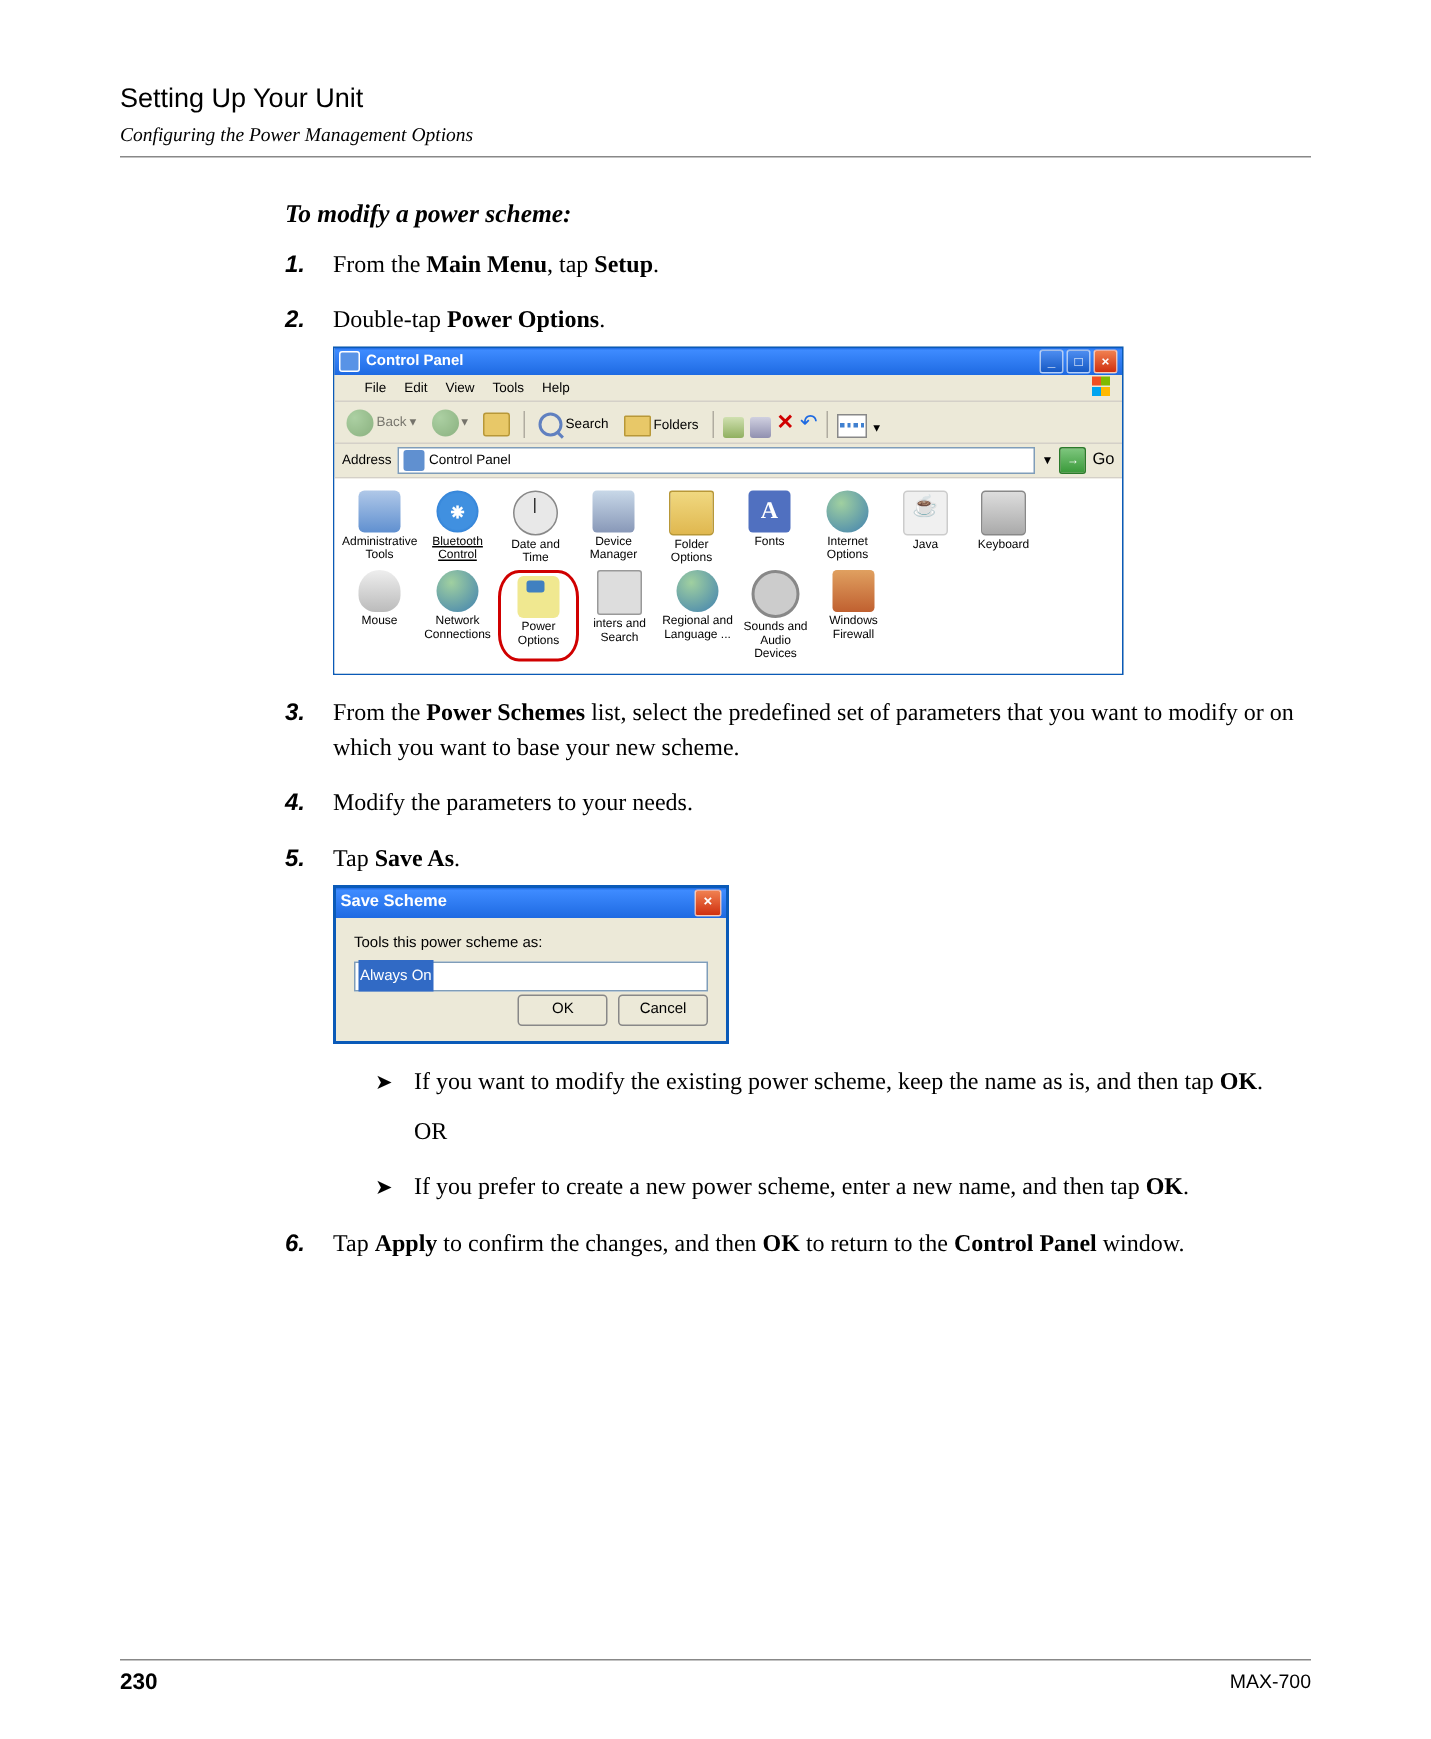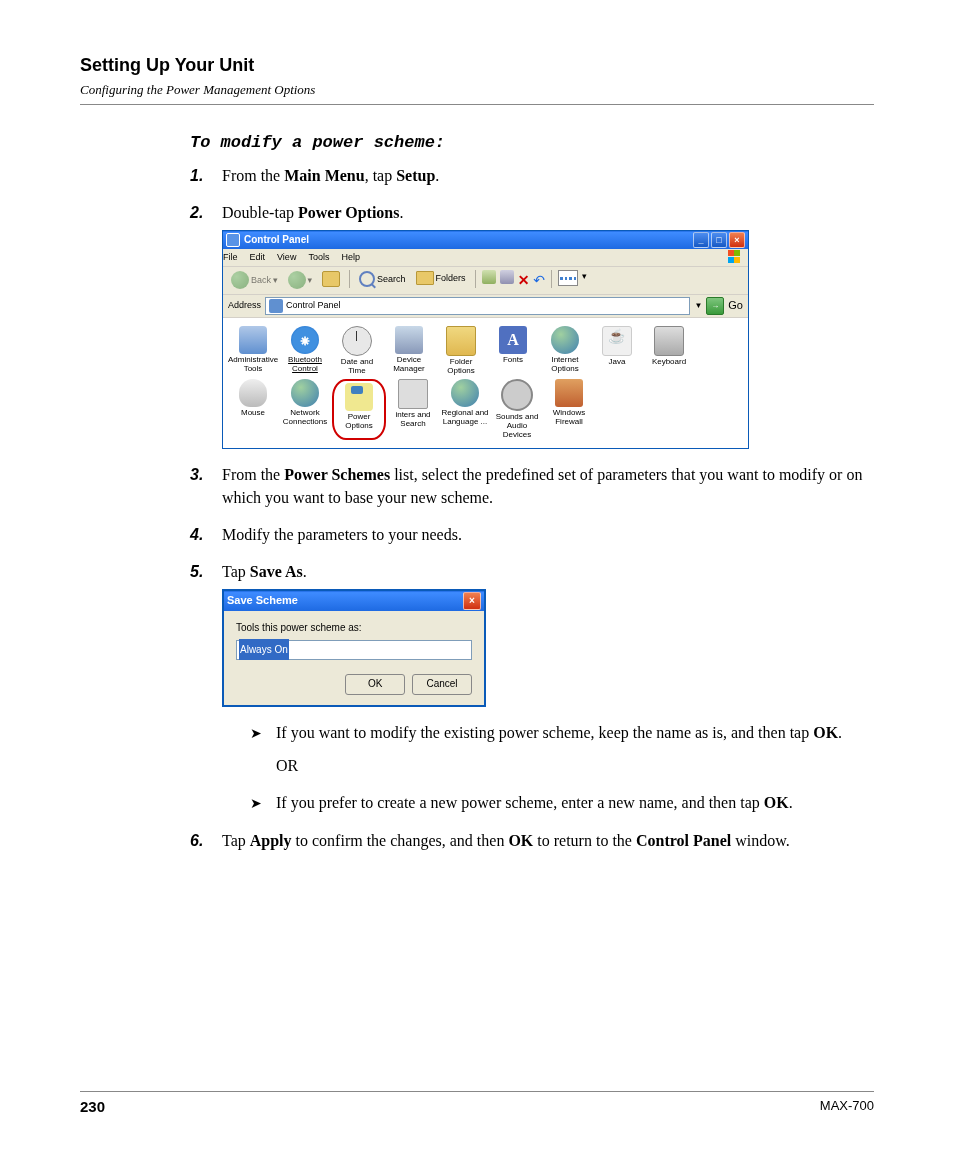--- a/index.html
+++ b/index.html
@@ -1,39 +1,39 @@
 <!DOCTYPE html>
 <html><head>
 <meta charset="utf-8">
 <style>
 body{margin:0;background:#fff;font-family:Georgia,'Times New Roman',serif;color:#000}
 .page{width:954px;height:1159px;padding:55px 80px 40px 80px;box-sizing:border-box;position:relative}
-.header-title{font-family:'Trebuchet MS',Arial,sans-serif;font-weight:bold;font-size:18px}
+.header-title{font-family:'Trebuchet MS',Arial,sans-serif;font-weight:normal;font-size:18px}
 .header-sub{font-style:italic;font-size:13px;margin-top:6px}
 .hr{height:1px;background:#888;margin-top:6px}
 .body{margin-left:110px;margin-top:28px}
-.instr-title{font-family:Liberation Mono, monospace;font-weight:bold;font-style:italic;font-size:17px;margin-bottom:12px}
+.instr-title{font-family:Liberation Serif, serif;font-weight:bold;font-style:italic;font-size:17px;margin-bottom:12px}
 ol.steps{list-style:none;padding:0;margin:0}
 ol.steps>li{margin:8px 0 14px 0;font-size:16px;line-height:1.45;padding-left:32px;position:relative}
 ol.steps>li .num{position:absolute;left:0;top:0;font-family:'Trebuchet MS',Arial,sans-serif;font-weight:bold;font-style:italic;font-size:16px}
 .b{font-weight:bold}
 .screenshot{margin:6px 0 14px 0}
 .cp-window{width:525px;border:1px solid #0a5ab8;background:#ece9d8;font-family:Tahoma,Arial,sans-serif;font-size:9px;color:#000}
 .titlebar{background:linear-gradient(to bottom,#1e6ae2 0%,#3e8bff 8%,#1e6ae2 100%);color:#fff;height:18px;display:flex;align-items:center;padding:0 3px;font-size:10px;font-weight:bold}
 .titlebar .tb-icon{width:12px;height:12px;background:#5893e6;margin-right:4px;border:1px solid #fff;border-radius:2px}
 .title-flex{flex:1}
 .win-btns{display:flex;gap:2px}
 .win-btn{width:14px;height:14px;border-radius:2px;display:flex;align-items:center;justify-content:center;font-size:9px;color:#fff;border:1px solid rgba(255,255,255,.6)}
 .win-min,.win-max{background:linear-gradient(#4d8df0,#1659c4)}
 .win-close{background:linear-gradient(#f08050,#d03010)}
-.menubar{background:#ece9d8;padding:2px 0;display:flex;gap:12px;border-bottom:1px solid #d4d0c8;position:relative}
+.menubar{background:#ece9d8;padding:2px 20px;display:flex;gap:12px;border-bottom:1px solid #d4d0c8;position:relative}
 .menubar span{font-size:9px}
 .xp-flag{position:absolute;right:4px;top:1px;width:16px;height:14px;display:flex;flex-wrap:wrap}
 .xp-flag span{width:6px;height:6px}
-.toolbar{background:#ece9d8;padding:3px 5px;display:flex;align-items:flex-start;gap:4px;border-bottom:1px solid #d4d0c8}
+.toolbar{background:#ece9d8;padding:3px 5px;display:flex;align-items:flex-end;gap:4px;border-bottom:1px solid #d4d0c8}
 .tbtn{display:flex;align-items:center;gap:2px;padding:1px 3px;border-radius:2px;font-size:9px}
 .tbtn.dis{opacity:.5}
 .nav-icon{width:18px;height:18px;border-radius:50%;display:inline-block}
 .back-icon{background:radial-gradient(circle at 30% 30%,#6eb86e,#2a7a2a)}
 .fwd-icon{background:radial-gradient(circle at 30% 30%,#6eb86e,#2a7a2a)}
 .folder-up{width:16px;height:14px;background:#e8c868;border:1px solid #b89838;border-radius:2px;position:relative}
 .sep{width:1px;height:18px;background:#b0aca0;margin:0 2px}
 .mag{width:12px;height:12px;border:2px solid #6080c0;border-radius:50%;position:relative;display:inline-block}
 .mag::after{content:'';position:absolute;width:5px;height:2px;background:#6080c0;bottom:-2px;right:-3px;transform:rotate(45deg)}
 .fold-btn{width:16px;height:12px;background:#e8c868;border:1px solid #b89838;border-radius:1px;display:inline-block}
@@ -67,27 +67,27 @@
 .ico-power::after{content:'';position:absolute;top:3px;left:6px;width:12px;height:8px;background:#4080c0;border-radius:2px}
 .ico-printer{background:#ddd;border:1px solid #999;border-radius:2px}
 .ico-sound{background:#ccc;border-radius:50%;border:2px solid #888}
 .ico-firewall{background:linear-gradient(#e0a060,#c06030);border-radius:3px}
 .save-dialog{width:260px;border:2px solid #0a5ab8;background:#ece9d8;font-family:Tahoma,Arial,sans-serif;font-size:10px}
 .save-dialog .titlebar{height:20px;font-size:11px}
 .dlg-close{width:16px;height:16px;background:linear-gradient(#f08050,#d03010);border:1px solid rgba(255,255,255,.6);border-radius:2px;color:#fff;display:flex;align-items:center;justify-content:center;font-size:10px}
 .dlg-body{padding:10px 12px}
 .dlg-input{width:100%;background:#fff;border:1px solid #7f9db9;padding:2px;margin-top:4px;box-sizing:border-box}
 .dlg-input span{background:#316ac5;color:#fff;padding:5px 1px}
-.dlg-btns{text-align:right;margin-top:14px}
+.dlg-btns{text-align:right;margin-top:2px}
 .dlg-btn{display:inline-block;width:58px;text-align:center;padding:2px 0;background:#ece9d8;border:1px solid #888;border-radius:3px;font-size:10px;margin-left:4px}
 .bullets{list-style:none;padding:0;margin:8px 0 0 28px}
 .bullets li{position:relative;padding-left:26px;margin-bottom:14px;font-size:16px;line-height:1.45}
 .bullets li .arrow{position:absolute;left:0;top:3px;font-size:14px}
 .or{margin:10px 0 10px 0}
-.footer{position:absolute;bottom:44px;left:80px;right:80px}
+.footer{position:absolute;bottom:29px;left:80px;right:80px}
 .footer .hr{margin-bottom:6px}
 .footer-row{display:flex;justify-content:space-between;font-family:Arial,sans-serif;font-size:13px}
 .footer-row .pn{font-weight:bold;font-size:15px}
 </style>
 </head>
 <body>
 
 <div class="page">
  <div>
   <div class="header-title">Setting Up Your Unit</div>

